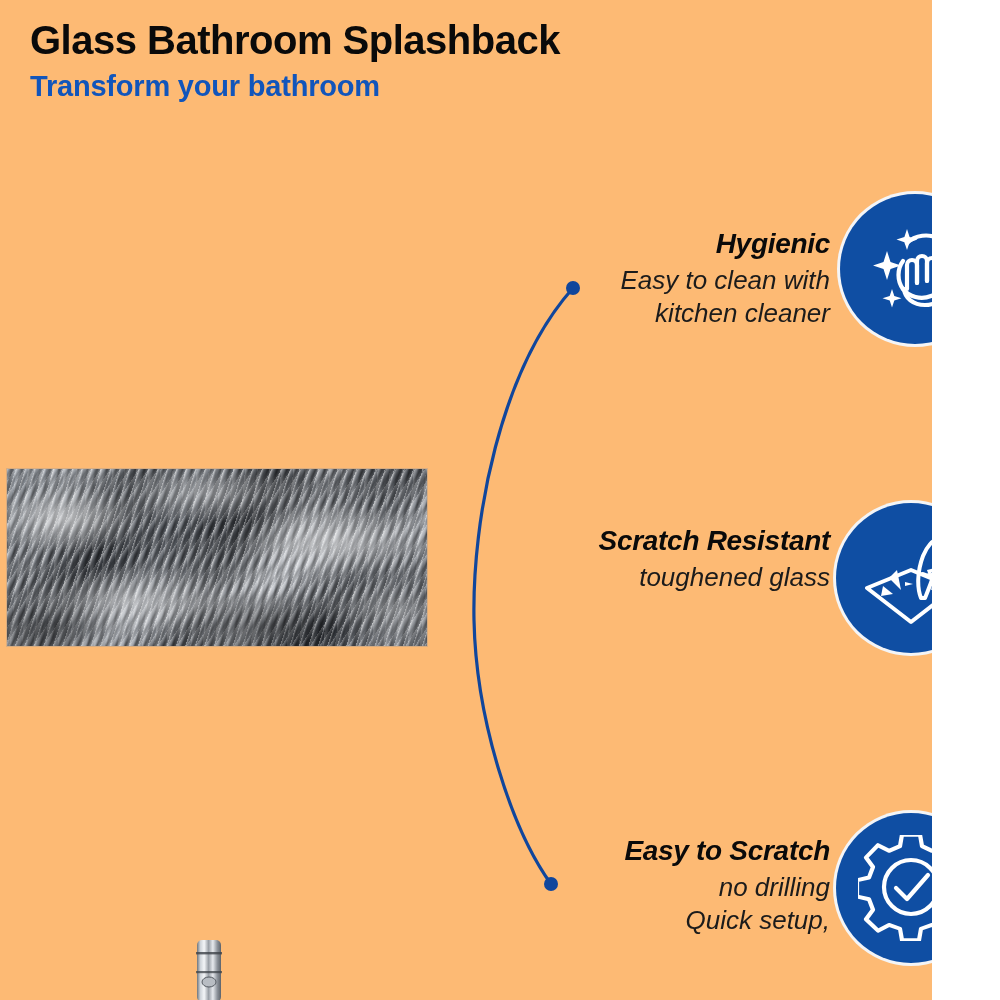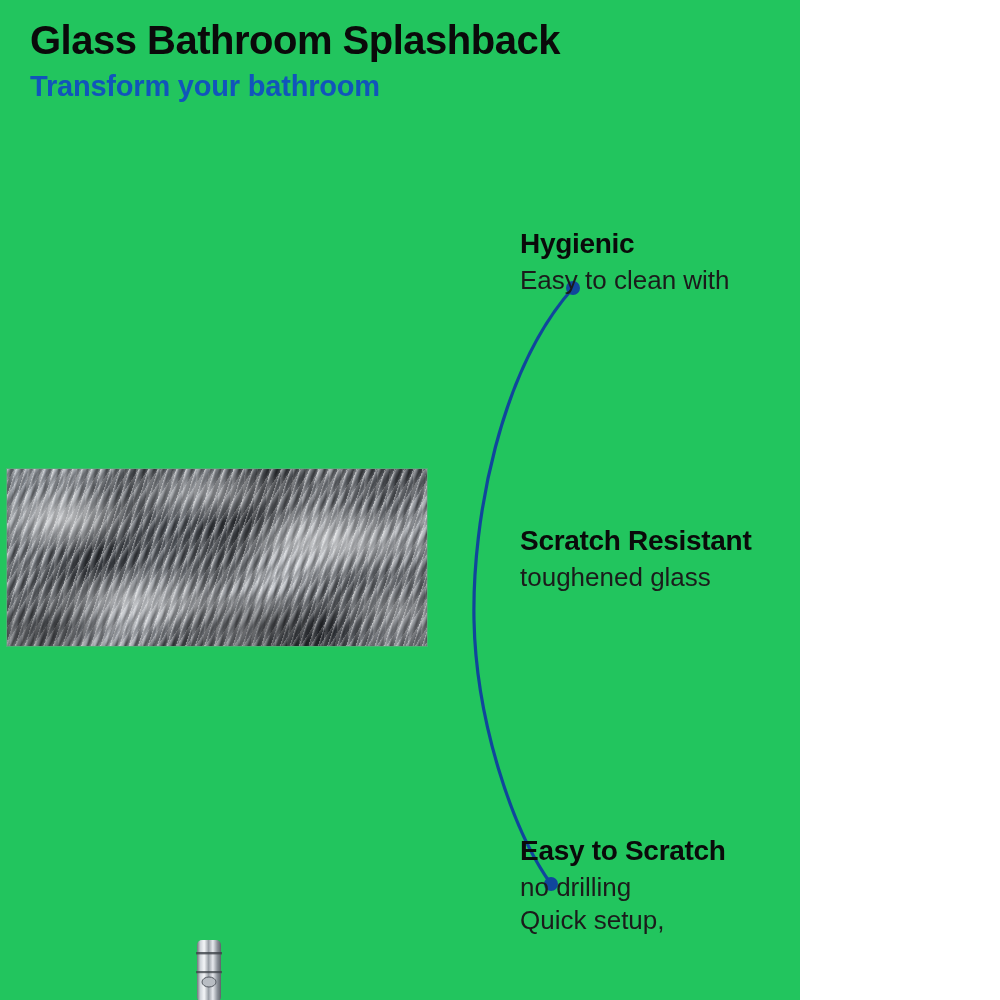--- a/index.html
+++ b/index.html
@@ -2,23 +2,23 @@
 <html><head>
 <meta charset="utf-8">
 <style>
   html, body {
     margin: 0;
     padding: 0;
     background: #ffffff;
   }
   #page {
     position: relative;
-    width: 800px;
+    width: 932px;
     height: 1000px;
-    background: #22c55e;
+    background: #fdba74;
     overflow: hidden;
     font-family: "Liberation Sans", sans-serif;
   }
 
   
   #header {
     position: absolute;
     left: 30px;
     top: 18px;
     width: 700px;
@@ -92,21 +92,22 @@
   #tap { position: absolute; left: 194px; top: 498px; width: 30px; height: 105px; }
 
   
   #connector { position: absolute; left: 0; top: 0; width: 1000px; height: 1000px; pointer-events: none; }
 
   
   .feature {
     position: absolute;
     left: 520px;
     width: 310px;
-    text-align: left;
+    text-align: right;
+    font-style: italic;
   }
   #feature-0 { top: 228px; }
   #feature-1 { top: 525px; }
   #feature-2 { top: 835px; }
   .feature-title {
     font-size: 28px;
     font-weight: bold;
     color: #0a0a0a;
     letter-spacing: -0.3px;
     line-height: 1.15;
@@ -186,20 +187,21 @@
   <svg id="connector" viewBox="0 0 1000 1000">
     <path d="M573,288 C500,370 472,520 474,620 C476,720 512,830 551,884" fill="none" stroke="#10469c" stroke-width="3.2" stroke-linecap="round"></path>
     <circle cx="573" cy="288" r="7" fill="#10469c"></circle>
     <circle cx="551" cy="884" r="7" fill="#10469c"></circle>
   </svg>
 
   <div class="feature" id="feature-0">
     <div class="feature-title">Hygienic</div>
     <div class="feature-desc">
       <div>Easy to clean with</div>
+      <div>kitchen cleaner</div>
     </div>
   </div>
   <div class="icon-badge" id="icon-badge-0">
     <svg width="104" height="104" viewBox="0 0 104 104">
       <g fill="none" stroke="#ffffff" stroke-width="4.2" stroke-linecap="round" stroke-linejoin="round">
         <path d="M44,26 C52,18 66,16 76,22 C86,28 92,40 90,52 C88,64 80,74 68,79 C58,83 46,80 40,72"></path>
         <path d="M40,72 C34,64 34,52 40,44"></path>
         <path d="M44,72 L44,48 a5,5 0 0 1 10,0 L54,66"></path>
         <path d="M54,66 L54,44 a5,5 0 0 1 10,0 L64,64"></path>
         <path d="M64,64 L64,46 a5,5 0 0 1 10,0 L74,64"></path>

